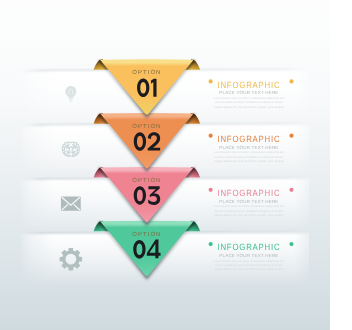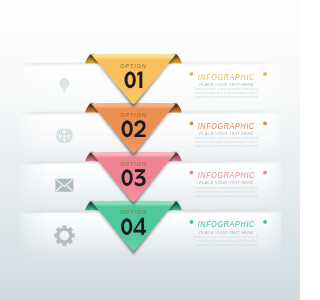--- a/index.html
+++ b/index.html
@@ -1,17 +1,17 @@
 <!DOCTYPE html>
 <html><head>
 <meta charset="utf-8">
 <style>
   html,body{margin:0;padding:0;background:#fff;}
   body{width:300px;height:300px;overflow:hidden;font-family:"Liberation Sans",sans-serif;}
-  #stage{position:relative;width:300px;height:300px;overflow:hidden;font-style:italic;}
+  #stage{position:relative;width:300px;height:300px;overflow:hidden;}
   #stage > svg{position:absolute;left:0;top:0;}
   text{font-family:"Liberation Sans",sans-serif;}
   .row-title{font-size:8.3px;letter-spacing:0.85px;font-weight:normal;}
   .row-sub{font-size:4.1px;letter-spacing:0.18px;fill:#adb4b8;}
   .row-body{font-size:2.62px;fill:#d3d9dc;letter-spacing:0.02px;}
   .opt-label{font-size:5.4px;letter-spacing:1.0px;fill:#7d6a3e;}
 </style>
 </head>
 <body>
 

